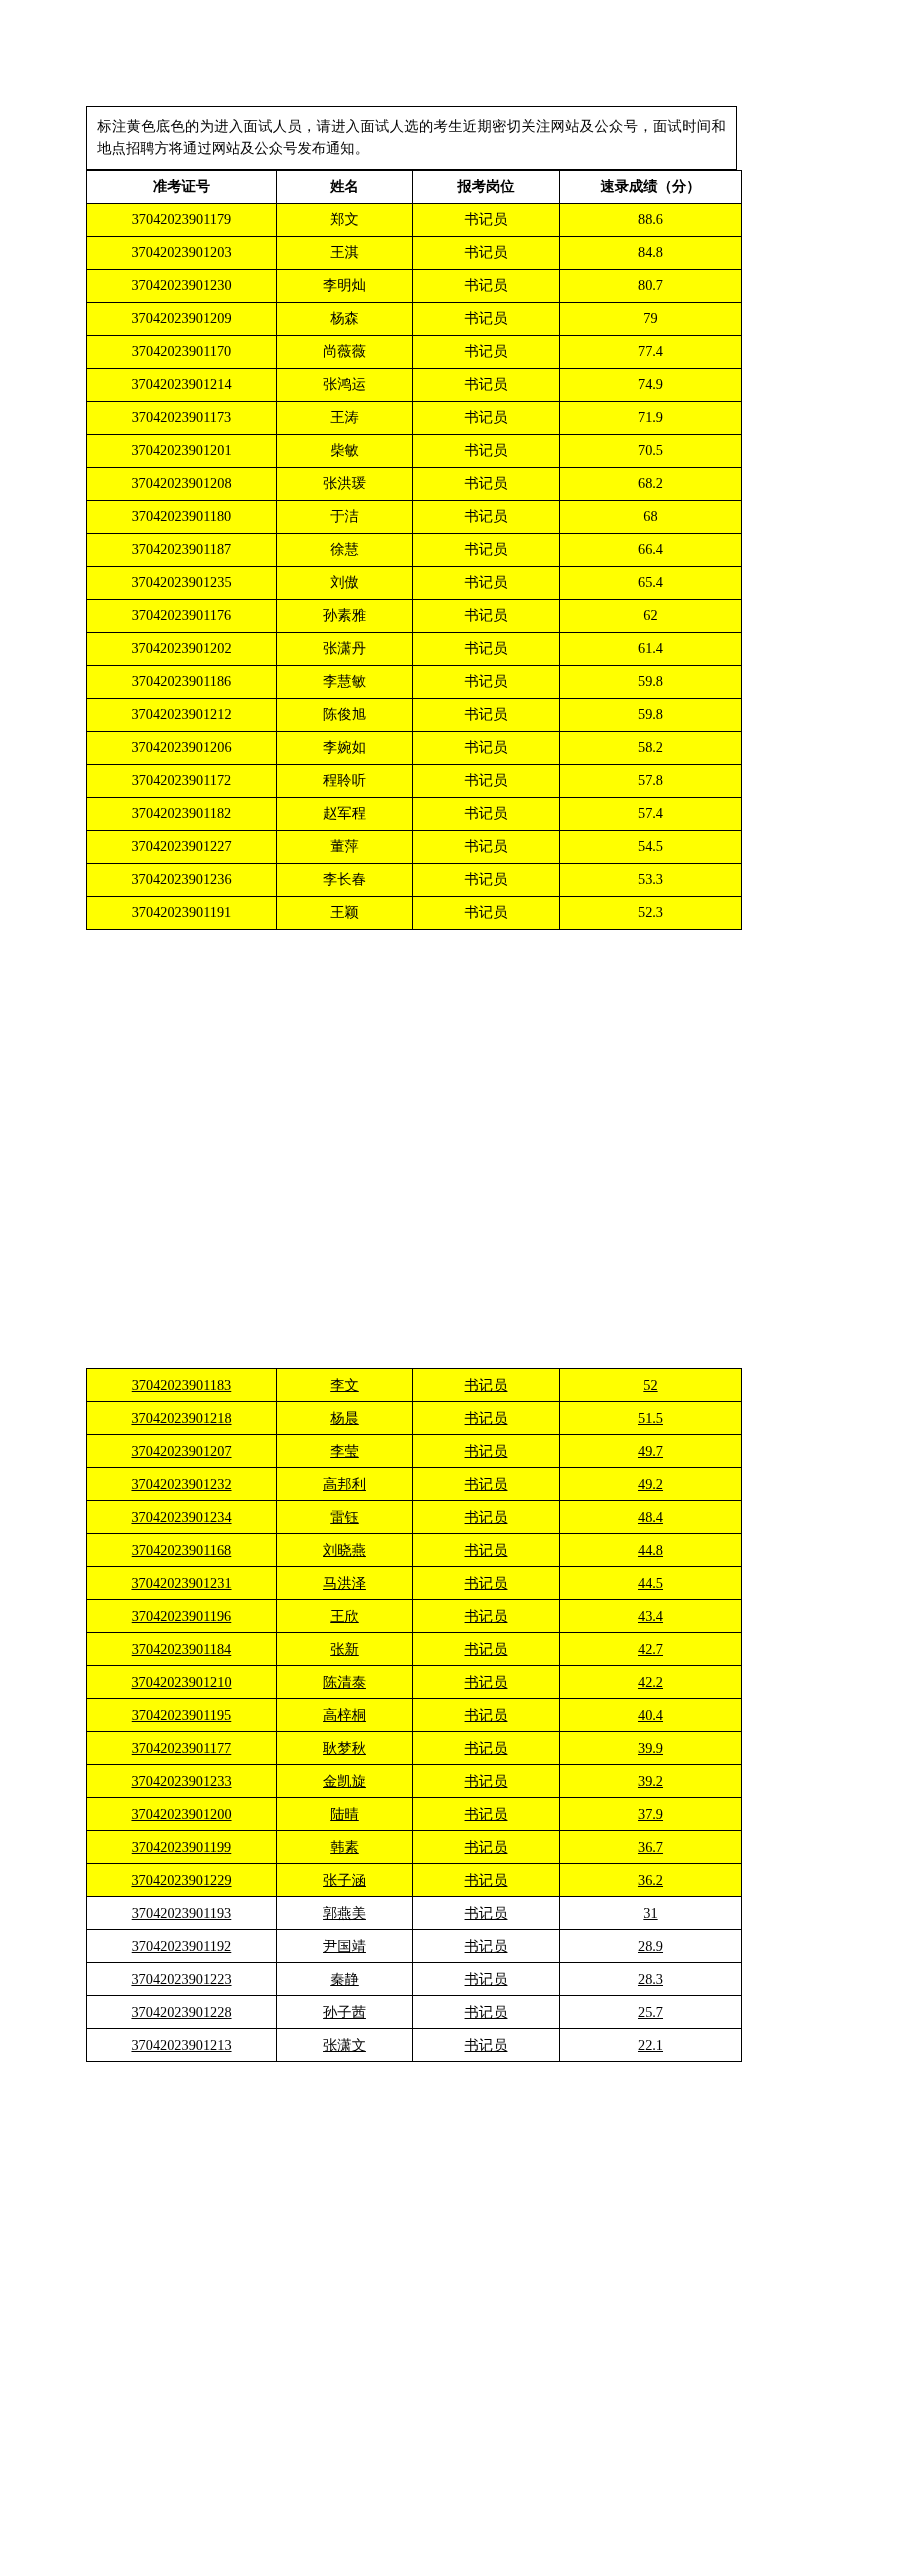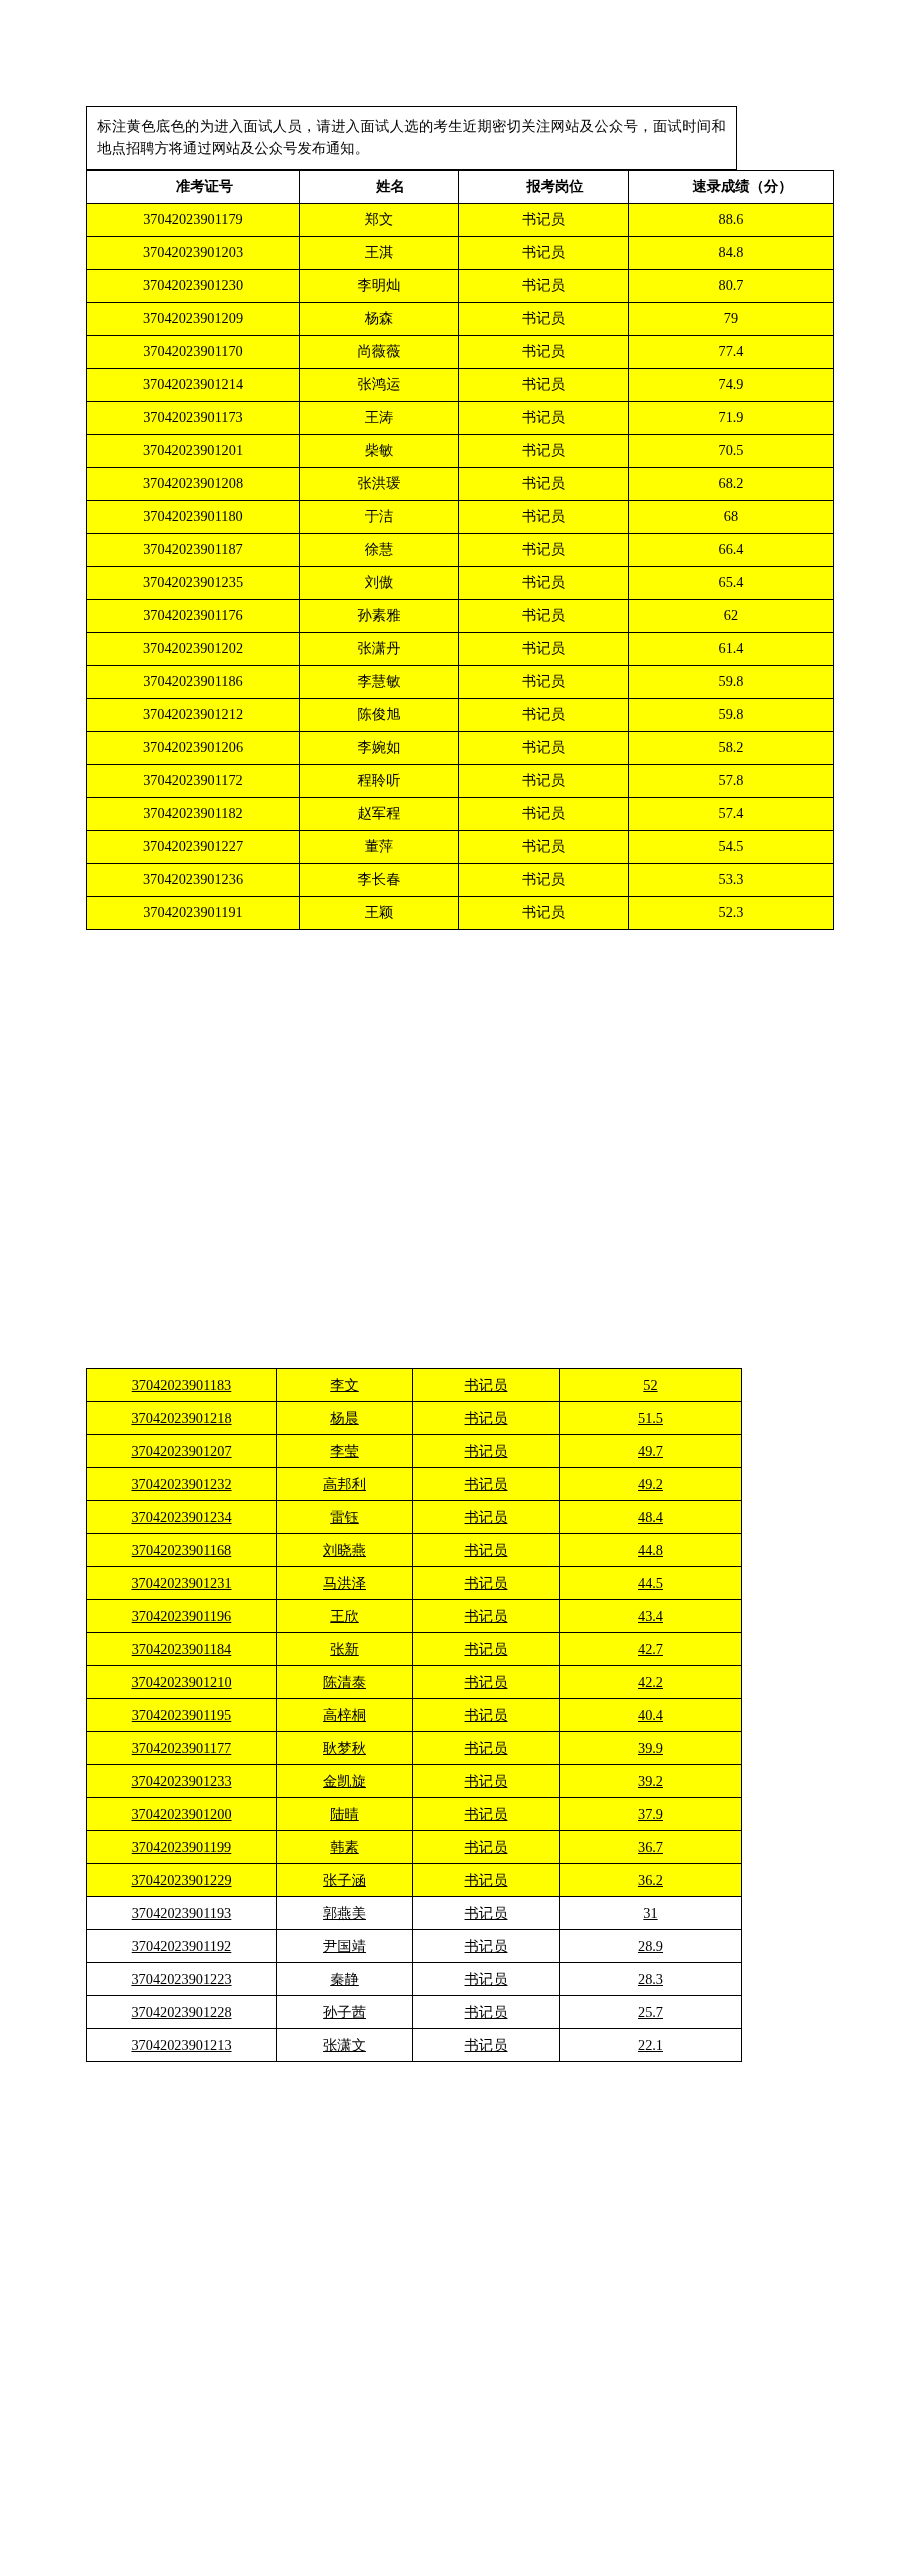--- a/index.html
+++ b/index.html
@@ -49,21 +49,20 @@
     height: 32px;
     text-align: center;
     vertical-align: middle;
     font-size: 14.3px;
     font-weight: normal;
     padding: 0;
     font-family: "Liberation Serif", serif;
   }
   table.grid th {
     font-weight: bold;
-    padding-left: 23px;
   }
   .col-id    { width: 189px; }
   .col-name  { width: 135px; }
   .col-post  { width: 146px; margin-left: 28px; }
   .col-score { width: 181px; }
 
   tr.hl td { background: #ffff00; }
   tr.plain td { background: #ffffff; }
 </style>
 </head>

